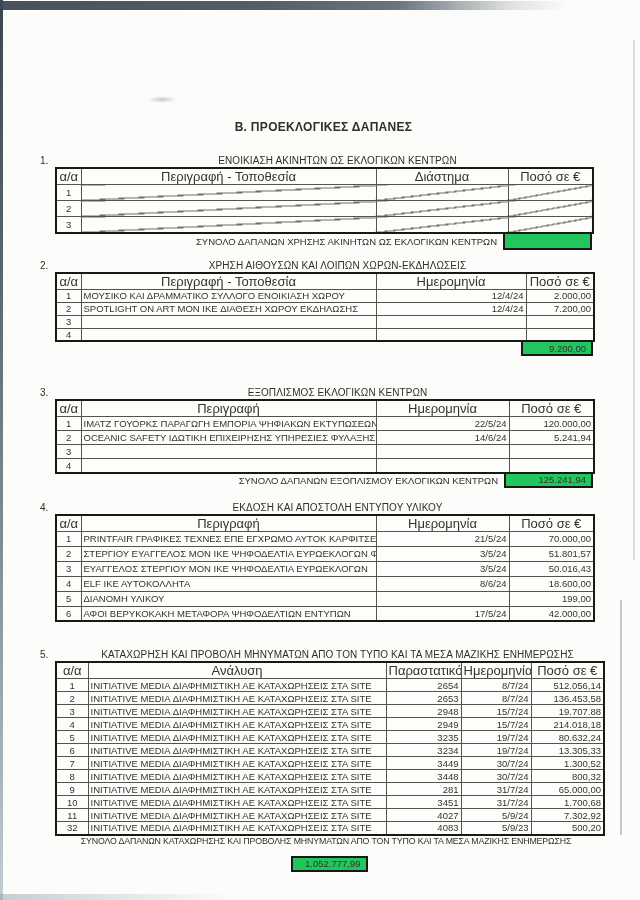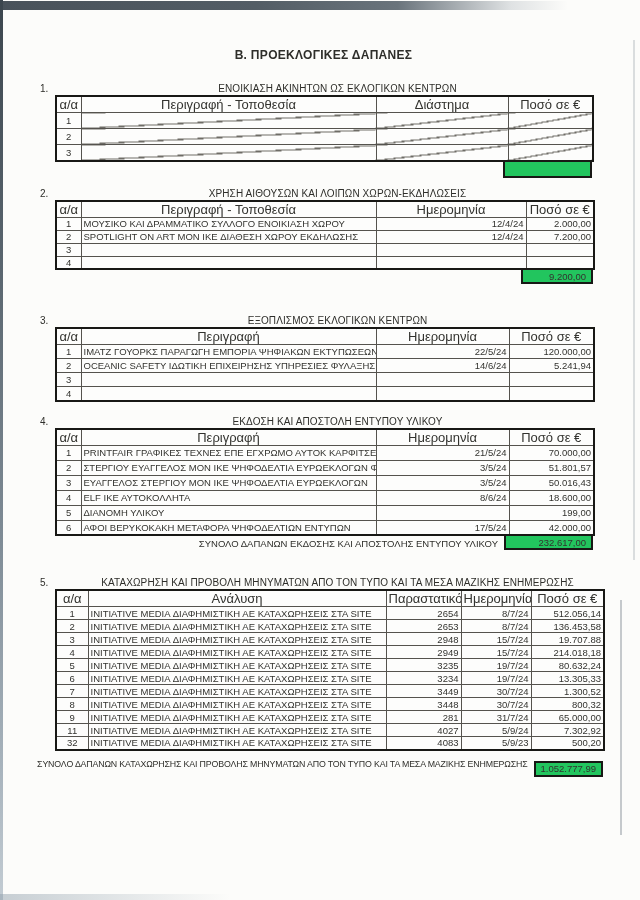--- a/index.html
+++ b/index.html
@@ -12,21 +12,21 @@
   .left-edge{position:absolute;top:0;left:0;width:3px;height:900px;
     background:linear-gradient(to bottom,#3c464e 0%,#5a666f 30%,#7f8c96 60%,#a7b3bc 85%,#c3ccd3 100%);}
   .right-edge-mid{position:absolute;left:620px;top:600px;width:2px;height:235px;background:rgba(115,126,136,.4);}
   .right-edge-top{position:absolute;left:633px;top:40px;width:2px;height:520px;background:rgba(130,140,150,.28);}
   .bottom-smear{position:absolute;left:0;bottom:0;width:230px;height:6px;
     background:linear-gradient(to right,rgba(145,160,172,.5),rgba(145,160,172,0));}
   .smudge{position:absolute;left:147px;top:96px;width:30px;height:7px;
     background:radial-gradient(ellipse at center,rgba(120,120,118,.4),rgba(120,120,118,0) 70%);}
 
   .content{position:absolute;left:40px;top:0;width:570px;}
-  .doc-title{margin:48px 0 0 15px;width:537px;text-align:center;font-size:12px;font-weight:600;letter-spacing:.3px;color:#2e2e2a;}
+  .doc-title{margin:120px 0 0 15px;width:537px;text-align:center;font-size:12px;font-weight:600;letter-spacing:.3px;color:#2e2e2a;}
 
   .section{margin-left:0;}
   .sec-head{display:flex;font-size:10px;line-height:12px;color:#2e2e2a;font-weight:500;}
   .sec-num{width:25px;}
   .sec-title{flex:1;letter-spacing:.1px;text-align:center;}
 
   table.exp{border-collapse:collapse;table-layout:fixed;margin-left:15px;border:2px solid #181815;background:#fdfdfc;}
   table.exp td,table.exp th{border:1px solid #55534e;font-weight:normal;font-size:9.5px;
     padding:0 2px;overflow:hidden;white-space:nowrap;color:#33332f;}
   table.exp th{font-size:13px;text-align:center;}
@@ -93,20 +93,21 @@
               </tr>
               <tr style="height: 16px;">
                 <td class="c-idx">3</td>
                 <td class="c-desc slash"></td>
                 <td class="c-mid slash"></td>
                 <td class="c-amt slash"></td>
               </tr>
             </tbody>
           </table>
           <div class="sec-footer" style="width: 537px;">
+            <span class="f-label">ΣΥΝΟΛΟ ΔΑΠΑΝΩΝ ΧΡΗΣΗΣ ΑΚΙΝΗΤΩΝ ΩΣ ΕΚΛΟΓΙΚΩΝ ΚΕΝΤΡΩΝ</span>
             <div class="total-box slash" style="width: 89px; height: 18px;"></div>
           </div>
         </div>
         <div class="section" style="margin-top: 10px;">
           <div class="sec-head">
             <span class="sec-num">2.</span>
             <span class="sec-title">ΧΡΗΣΗ ΑΙΘΟΥΣΩΝ ΚΑΙ ΛΟΙΠΩΝ ΧΩΡΩΝ-ΕΚΔΗΛΩΣΕΙΣ</span>
           </div>
           <table class="exp" style="width: 538px;">
             <colgroup>
@@ -194,20 +195,24 @@
                 <td class="c-amt"></td>
               </tr>
               <tr style="height: 14px;">
                 <td class="c-idx">4</td>
                 <td class="c-desc"></td>
                 <td class="c-mid"></td>
                 <td class="c-amt"></td>
               </tr>
             </tbody>
           </table>
+          <div class="sec-footer" style="width: 538px;">
+            <span class="f-label">ΣΥΝΟΛΟ ΔΑΠΑΝΩΝ ΕΞΟΠΛΙΣΜΟΥ ΕΚΛΟΓΙΚΩΝ ΚΕΝΤΡΩΝ</span>
+            <div class="total-box" style="width: 89px; height: 16px;">125.241,94</div>
+          </div>
         </div>
         <div class="section" style="margin-top: 14px;">
           <div class="sec-head">
             <span class="sec-num">4.</span>
             <span class="sec-title">ΕΚΔΟΣΗ ΚΑΙ ΑΠΟΣΤΟΛΗ ΕΝΤΥΠΟΥ ΥΛΙΚΟΥ</span>
           </div>
           <table class="exp" style="width: 538px;">
             <colgroup>
               <col style="width: 25px;">
               <col style="width: 295px;">
@@ -254,24 +259,20 @@
                 <td class="c-amt">199,00</td>
               </tr>
               <tr style="height: 15px;">
                 <td class="c-idx">6</td>
                 <td class="c-desc">ΑΦΟΙ ΒΕΡΥΚΟΚΑΚΗ ΜΕΤΑΦΟΡΑ ΨΗΦΟΔΕΛΤΙΩΝ ΕΝΤΥΠΩΝ</td>
                 <td class="c-mid">17/5/24</td>
                 <td class="c-amt">42.000,00</td>
               </tr>
             </tbody>
           </table>
-          <div class="sec-footer" style="width: 538px;">
-            <span class="f-label">ΣΥΝΟΛΟ ΔΑΠΑΝΩΝ ΕΚΔΟΣΗΣ ΚΑΙ ΑΠΟΣΤΟΛΗΣ ΕΝΤΥΠΟΥ ΥΛΙΚΟΥ</span>
-            <div class="total-box" style="width: 89px; height: 16px;">232.617,00</div>
-          </div>
         </div>
         <div class="section" style="margin-top: 27px;">
           <div class="sec-head">
             <span class="sec-num">5.</span>
             <span class="sec-title">ΚΑΤΑΧΩΡΗΣΗ ΚΑΙ ΠΡΟΒΟΛΗ ΜΗΝΥΜΑΤΩΝ ΑΠΟ ΤΟΝ ΤΥΠΟ ΚΑΙ ΤΑ ΜΕΣΑ ΜΑΖΙΚΗΣ ΕΝΗΜΕΡΩΣΗΣ</span>
           </div>
           <table class="exp" style="width: 548px;">
             <colgroup>
               <col style="width: 32px;">
               <col style="width: 298px;">
@@ -346,35 +347,42 @@
                 <td class="c-amt">800,32</td>
               </tr>
               <tr style="height: 13px;">
                 <td class="c-idx">9</td>
                 <td class="c-desc">INITIATIVE MEDIA ΔΙΑΦΗΜΙΣΤΙΚΗ ΑΕ ΚΑΤΑΧΩΡΗΣΕΙΣ ΣΤΑ SITE</td>
                 <td class="c-mid">281</td>
                 <td class="c-mid">31/7/24</td>
                 <td class="c-amt">65.000,00</td>
               </tr>
               <tr style="height: 13px;">
+                <td class="c-idx">10</td>
+                <td class="c-desc">INITIATIVE MEDIA ΔΙΑΦΗΜΙΣΤΙΚΗ ΑΕ ΚΑΤΑΧΩΡΗΣΕΙΣ ΣΤΑ SITE</td>
+                <td class="c-mid">3451</td>
+                <td class="c-mid">31/7/24</td>
+                <td class="c-amt">1.700,68</td>
+              </tr>
+              <tr style="height: 13px;">
                 <td class="c-idx">11</td>
                 <td class="c-desc">INITIATIVE MEDIA ΔΙΑΦΗΜΙΣΤΙΚΗ ΑΕ ΚΑΤΑΧΩΡΗΣΕΙΣ ΣΤΑ SITE</td>
                 <td class="c-mid">4027</td>
                 <td class="c-mid">5/9/24</td>
                 <td class="c-amt">7.302,92</td>
               </tr>
               <tr style="height: 13px;">
                 <td class="c-idx">32</td>
                 <td class="c-desc">INITIATIVE MEDIA ΔΙΑΦΗΜΙΣΤΙΚΗ ΑΕ ΚΑΤΑΧΩΡΗΣΕΙΣ ΣΤΑ SITE</td>
                 <td class="c-mid">4083</td>
                 <td class="c-mid">5/9/23</td>
                 <td class="c-amt">500,20</td>
               </tr>
             </tbody>
           </table>
-          <div class="sec-footer" style="width: 548px;">
+          <div class="sec-footer" style="width: 548px; flex-direction: column;">
             <span class="f-label long">ΣΥΝΟΛΟ ΔΑΠΑΝΩΝ ΚΑΤΑΧΩΡΗΣΗΣ ΚΑΙ ΠΡΟΒΟΛΗΣ ΜΗΝΥΜΑΤΩΝ ΑΠΟ ΤΟΝ ΤΥΠΟ ΚΑΙ ΤΑ ΜΕΣΑ ΜΑΖΙΚΗΣ ΕΝΗΜΕΡΩΣΗΣ</span>
             <div class="total-box" style="width: 77px; height: 16px; margin-top: 10px;">1.052.777,99</div>
           </div>
         </div>
       </div>
   </div>
 </div>
 
 </body></html>

